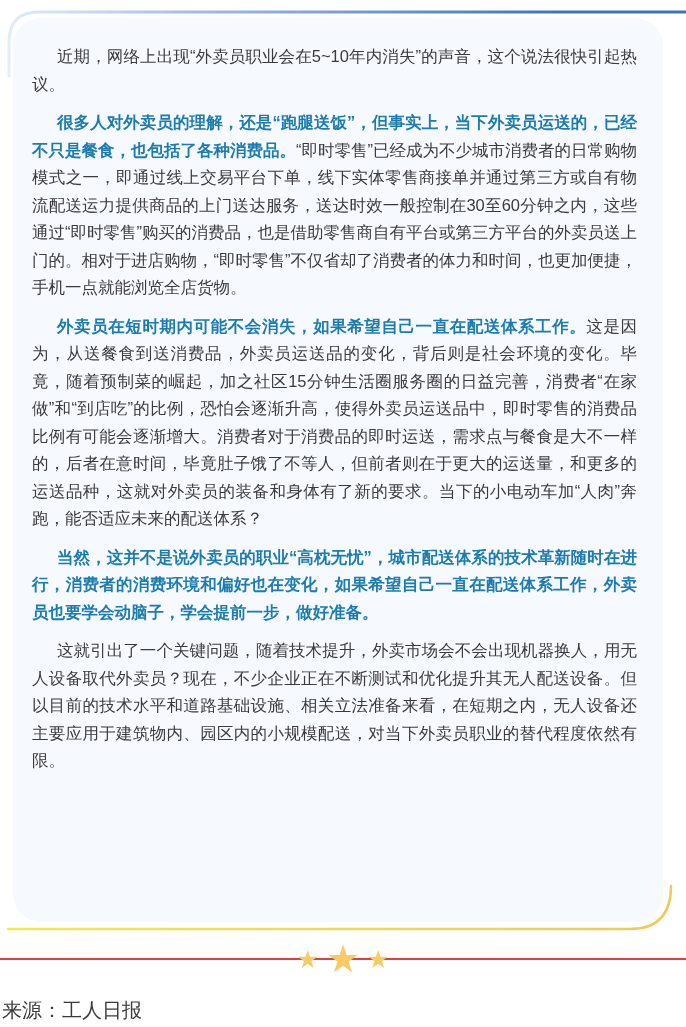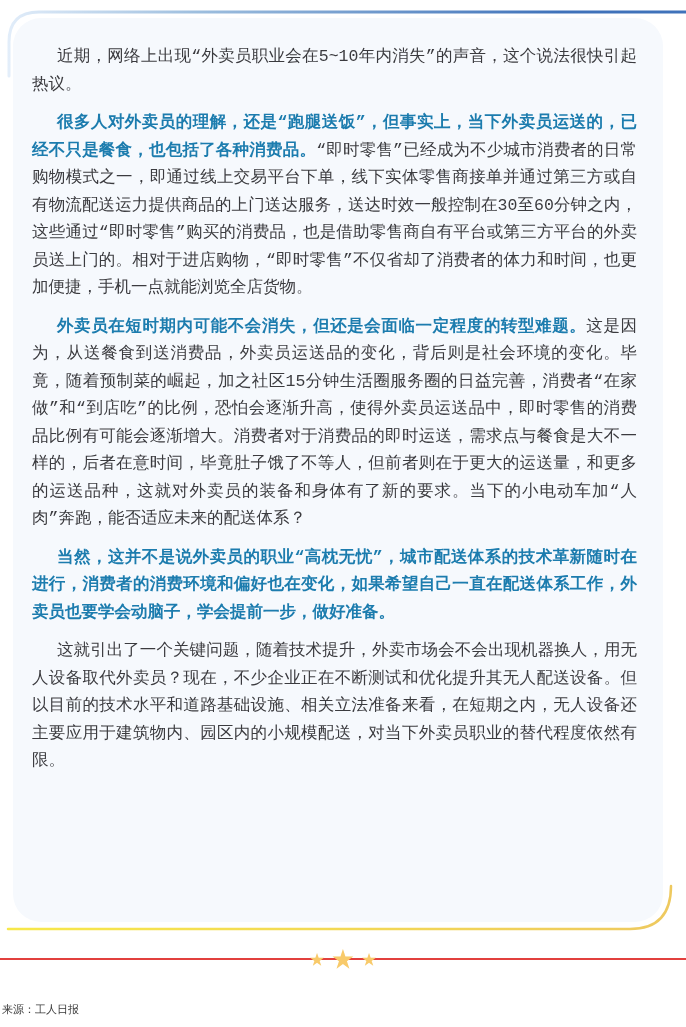--- a/index.html
+++ b/index.html
@@ -2,21 +2,21 @@
 <html style="--card-bg: #f6f9fd; --body-text: #3b3b3f; --highlight-text: #1c7cae; --top-line-start: #e3eefa; --top-line-mid: #9dbede; --top-line-end: #3f72ba; --bottom-line-start: #f7e84a; --bottom-line-end: #eec95f; --divider-red: #e2403e; --star-gold: #f8ca6a; --source-text: #3a3a3a;"><head>
 <meta charset="utf-8">
 <style>
   html, body { margin: 0; padding: 0; background: #ffffff; }
   .stage {
     position: relative;
     width: 686px;
     height: 1027px;
     background: #ffffff;
     overflow: hidden;
-    font-family: Liberation Mono, monospace;
+    font-family: Liberation Sans, sans-serif;
   }
   .deco-svg {
     position: absolute;
     left: 0; top: 0;
     width: 686px; height: 1027px;
     pointer-events: none;
   }
   .card {
     position: absolute;
     left: 13px; top: 18px;
@@ -60,21 +60,21 @@
   }
   .star {
     color: var(--star-gold, #f8ca6a);
     font-size: 25px;
     line-height: 1;
   }
   .star.large { font-size: 38px; }
   .source {
     position: absolute;
     left: 2px; top: 1000px;
-    font-size: 11px;
+    font-size: 20px;
     line-height: 20px;
     color: var(--source-text, #3a3a3a);
   }
 </style>
 </head>
 <body>
 
 <div class="stage">
 
   <svg class="deco-svg" viewBox="0 0 686 1027" xmlns="http://www.w3.org/2000/svg">
@@ -90,21 +90,21 @@
       </linearGradient>
     </defs>
     <path d="M 9 76 L 9 42 Q 9 12 39 12 L 686 12" fill="none" stroke="url(#gradBlue)" stroke-width="3" stroke-linecap="round"></path>
     <path d="M 8 929 L 630 929 Q 671 929 671 886" fill="none" stroke="url(#gradYellow)" stroke-width="2.5" stroke-linecap="round"></path>
   </svg>
 
   <div class="card">
     <div class="article">
         <p><span class="seg-normal">近期，网络上出现“外卖员职业会在5~10年内消失”的声音，这个说法很快引起热议。</span></p>
         <p><span class="seg-bold">很多人对外卖员的理解，还是“跑腿送饭”，但事实上，当下外卖员运送的，已经不只是餐食，也包括了各种消费品。</span><span class="seg-normal">“即时零售”已经成为不少城市消费者的日常购物模式之一，即通过线上交易平台下单，线下实体零售商接单并通过第三方或自有物流配送运力提供商品的上门送达服务，送达时效一般控制在30至60分钟之内，这些通过“即时零售”购买的消费品，也是借助零售商自有平台或第三方平台的外卖员送上门的。相对于进店购物，“即时零售”不仅省却了消费者的体力和时间，也更加便捷，手机一点就能浏览全店货物。</span></p>
-        <p><span class="seg-bold">外卖员在短时期内可能不会消失，但还是会面临一定程度的转型难题。</span><span class="seg-normal">这是因为，从送餐食到送消费品，外卖员运送品的变化，背后则是社会环境的变化。毕竟，随着预制菜的崛起，加之社区15分钟生活圈服务圈的日益完善，消费者“在家做”和“到店吃”的比例，恐怕会逐渐升高，使得外卖员运送品中，即时零售的消费品比例有可能会逐渐增大。消费者对于消费品的即时运送，需求点与餐食是大不一样的，后者在意时间，毕竟肚子饿了不等人，但前者则在于更大的运送量，和更多的运送品种，这就对外卖员的装备和身体有了新的要求。当下的小电动车加“人肉”奔跑，能否适应未来的配送体系？</span></p>
+        <p><span class="seg-bold">外卖员在短时期内可能不会消失，如果希望自己一直在配送体系工作。</span><span class="seg-normal">这是因为，从送餐食到送消费品，外卖员运送品的变化，背后则是社会环境的变化。毕竟，随着预制菜的崛起，加之社区15分钟生活圈服务圈的日益完善，消费者“在家做”和“到店吃”的比例，恐怕会逐渐升高，使得外卖员运送品中，即时零售的消费品比例有可能会逐渐增大。消费者对于消费品的即时运送，需求点与餐食是大不一样的，后者在意时间，毕竟肚子饿了不等人，但前者则在于更大的运送量，和更多的运送品种，这就对外卖员的装备和身体有了新的要求。当下的小电动车加“人肉”奔跑，能否适应未来的配送体系？</span></p>
         <p><span class="seg-bold">当然，这并不是说外卖员的职业“高枕无忧”，城市配送体系的技术革新随时在进行，消费者的消费环境和偏好也在变化，如果希望自己一直在配送体系工作，外卖员也要学会动脑子，学会提前一步，做好准备。</span></p>
         <p><span class="seg-normal">这就引出了一个关键问题，随着技术提升，外卖市场会不会出现机器换人，用无人设备取代外卖员？现在，不少企业正在不断测试和优化提升其无人配送设备。但以目前的技术水平和道路基础设施、相关立法准备来看，在短期之内，无人设备还主要应用于建筑物内、园区内的小规模配送，对当下外卖员职业的替代程度依然有限。</span></p>
       </div>
   </div>
 
   <div class="divider-line"></div>
 
   <div class="stars">
     <span class="star">★</span>
     <span class="star large">★</span>

